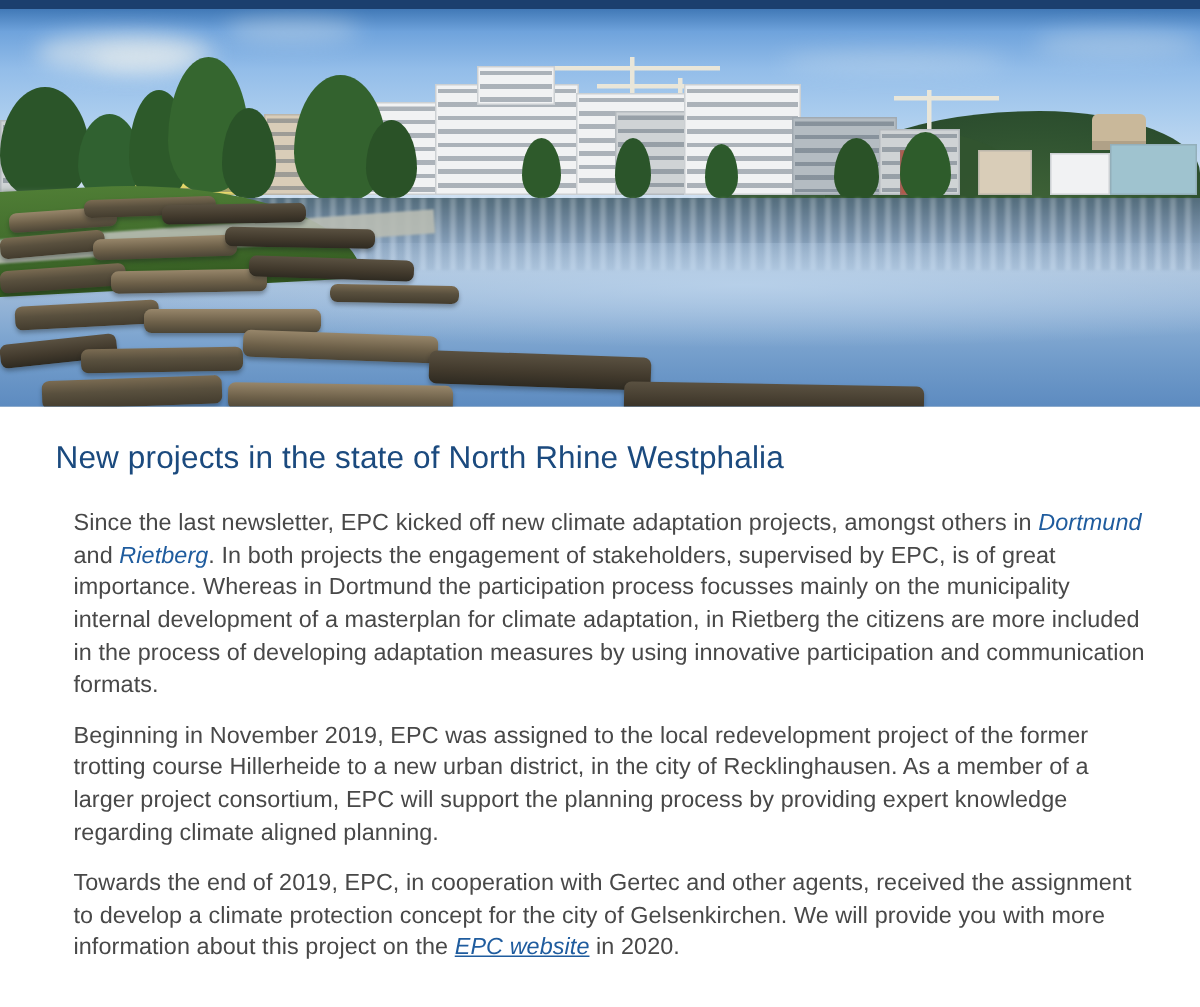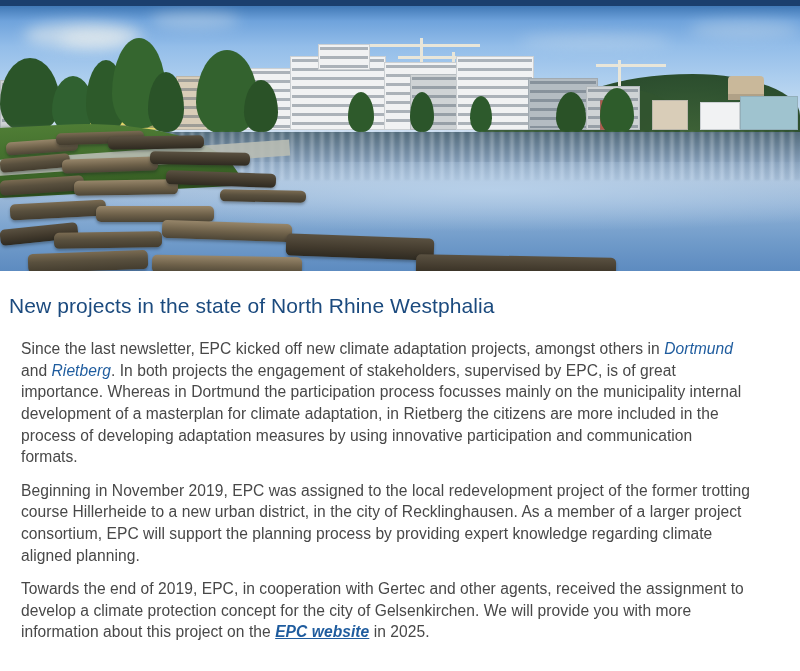--- a/index.html
+++ b/index.html
@@ -232,21 +232,21 @@
     position: absolute;
     background: linear-gradient(180deg,#7a6b52 0%, #59503e 45%, #433c2e 100%);
     border-radius: 5px;
     box-shadow: 0 2px 3px rgba(20,25,30,.35);
   }
   .stone.lite { background: linear-gradient(180deg,#97866a 0%, #6d6049 55%, #4c4536 100%); }
   .stone.dk   { background: linear-gradient(180deg,#5a5141 0%, #41392c 60%, #2e2a21 100%); }
 
   
   .article {
-    padding: 22px 24px 0 9px;
+    padding: 22px 24px 0 37px;
     box-sizing: border-box;
   }
   .headline {
     margin: 0 0 20px 0;
     font-size: 21px;
     font-weight: 400;
     line-height: 1.2;
     color: #1b4a7e;
     letter-spacing: .1px;
   }
@@ -258,21 +258,21 @@
     letter-spacing: .05px;
     text-align: left;
     max-width: 754px;
   }
   .body-copy p { margin: 12px; }
   .lnk {
     color: #1f5c9e;
     font-style: italic;
     text-decoration: none;
   }
-  .lnk.u { text-decoration: underline; font-weight: bold; }
+  .lnk.u { text-decoration: underline; }
 </style>
 </head>
 <body>
 
 <div class="newsletter">
 
   <div class="hero">
     <div class="hero-topband"></div>
 
     <div class="hero-photo">
@@ -382,18 +382,18 @@
   <div class="article">
 
     <h1 class="headline">New projects in the state of North Rhine Westphalia</h1>
 
     <div class="body-copy">
 
       <p><span>Since the last newsletter, EPC kicked off new climate adaptation projects, amongst others in </span><a href="#" class="lnk">Dortmund</a><span> and </span><a href="#" class="lnk">Rietberg</a><span>. In both projects the engagement of stakeholders, supervised by EPC, is of great importance. Whereas in Dortmund the participation process focusses mainly on the municipality internal development of a masterplan for climate adaptation, in Rietberg the citizens are more included in the process of developing adaptation measures by using innovative participation and communication formats.</span></p>
 
       <p>Beginning in November 2019, EPC was assigned to the local redevelopment project of the former trotting course Hillerheide to a new urban district, in the city of Recklinghausen. As a member of a larger project consortium, EPC will support the planning process by providing expert knowledge regarding climate aligned planning.</p>
 
-      <p><span>Towards the end of 2019, EPC, in cooperation with Gertec and other agents, received the assignment to develop a climate protection concept for the city of Gelsenkirchen. We will provide you with more information about this project on the </span><a href="#" class="lnk u">EPC website</a><span> in 2025.</span></p>
+      <p><span>Towards the end of 2019, EPC, in cooperation with Gertec and other agents, received the assignment to develop a climate protection concept for the city of Gelsenkirchen. We will provide you with more information about this project on the </span><a href="#" class="lnk u">EPC website</a><span> in 2020.</span></p>
 
     </div>
   </div>
 
 </div>
 
 </body></html>

